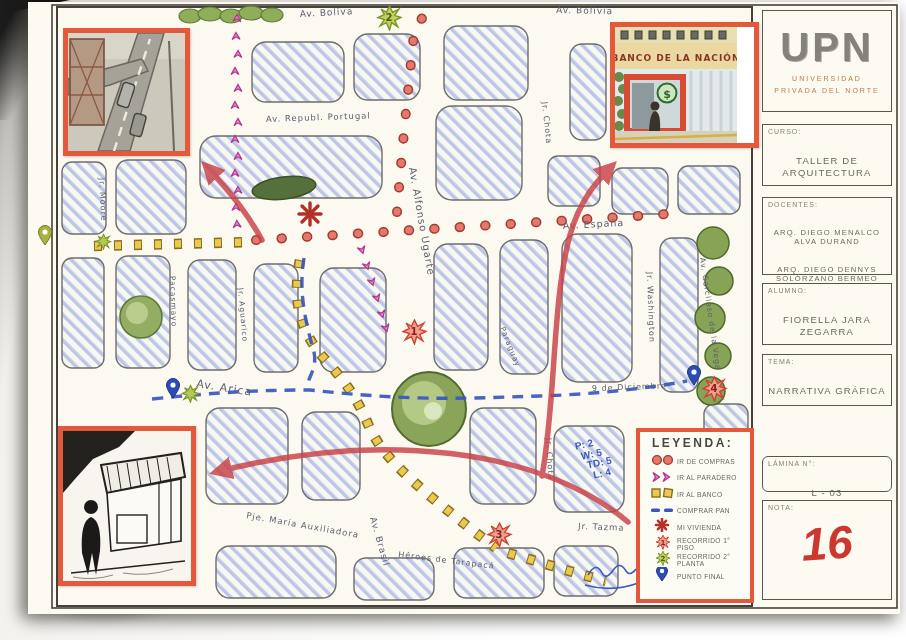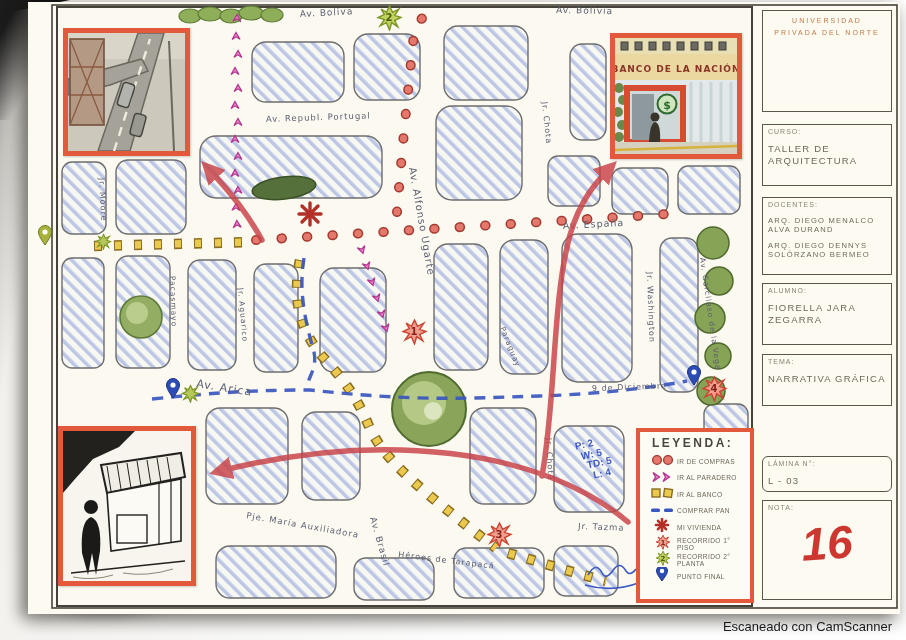--- a/index.html
+++ b/index.html
@@ -15,38 +15,38 @@
              background:radial-gradient(ellipse at center,rgba(20,20,15,.5),transparent 70%);
              filter:blur(4px);z-index:1;}
   #sheet{position:absolute;left:28px;top:2px;width:872px;height:612px;background:#fcfaf1;
          box-shadow:-8px 4px 14px rgba(30,28,20,.45),0 8px 16px rgba(30,28,20,.25);z-index:2;}
   svg text{font-family:"DejaVu Sans","Liberation Sans",sans-serif;}
   .street-label{fill:#5c5f72;letter-spacing:1px;}
   
   .tb-box{position:absolute;border:1.6px solid #5a564c;color:#756f60;z-index:6;
           background:rgba(252,250,241,.6);padding:3px 5px;line-height:1.25;}
   .tb-label{font-size:7px;letter-spacing:1px;color:#8a8373;}
-  .tb-value{font-size:9.5px;letter-spacing:1.2px;color:#6e685a;margin-top:6px;}
+  .tb-value{font-size:9.5px;letter-spacing:1.2px;text-align:center;color:#6e685a;margin-top:18px;}
   #logo-box{text-align:center;}
   #upn-logo{font-size:40px;font-weight:900;letter-spacing:3px;color:#84827b;margin-top:8px;
             text-shadow:1px 1px 0 #a7a59d;}
   .upn-sub{font-size:7px;letter-spacing:2px;color:#c07a45;margin-top:3px;}
   #nota-value{font-size:46px;font-weight:bold;font-style:italic;color:#cc3830;text-align:center;
               margin-top:2px;transform:rotate(-4deg);}
   
   #legend{position:absolute;left:636px;top:428px;width:118px;height:175px;z-index:7;
           background:#fdfcf4;border:4px solid #e2593c;padding:4px 4px 2px 10px;}
   #legend-title{font-size:12px;font-weight:bold;letter-spacing:2.5px;color:#4c473d;margin:0 0 3px 2px;}
   .lg-row{display:flex;align-items:center;height:16.5px;}
   .lg-sym{width:27px;flex:0 0 27px;}
   .lg-label{font-size:6.6px;letter-spacing:.4px;color:#6b6556;text-transform:uppercase;}
   
   .inset{position:absolute;border:5px solid #e2593c;background:#fff;z-index:5;box-shadow:1px 1px 2px rgba(0,0,0,.2);}
   #inset-street{left:63px;top:28px;width:127px;height:128px;}
-  #inset-banco{left:610px;top:33px;width:132px;height:126px;}
+  #inset-banco{left:610px;top:22px;width:149px;height:126px;}
   #inset-house{left:58px;top:426px;width:138px;height:160px;}
   
   #grading-note{position:absolute;left:578px;top:438px;z-index:6;color:#3d5ac2;
                 font-size:10px;font-weight:bold;transform:rotate(-12deg);line-height:1.05;}
   #grading-note div:nth-child(2){padding-left:4px;}
   #grading-note div:nth-child(3){padding-left:8px;}
   #grading-note div:nth-child(4){padding-left:12px;}
   #camscanner{position:absolute;right:14px;top:619px;z-index:8;font-size:13px;color:#191919;
               font-family:"Liberation Sans",sans-serif;}
 </style>
@@ -412,20 +412,21 @@
               <path d="M0,0 C-4,-5.5 -5.5,-8 -5.5,-10 a5.5,5.5 0 1 1 11,0 C5.5,-8 4,-5.5 0,0 Z" fill="#2c4bb5" stroke="#1d3380"></path>
               <circle cx="0" cy="-10" r="2.2" fill="#fff"></circle>
             </g>
           </svg>
       </span>
       <span class="lg-label">PUNTO FINAL</span>
     </div>
   </div>
 
   <div class="tb-box" id="logo-box" style="left:762px;top:10px;width:130px;height:102px;">
+    <div id="upn-logo">UPN</div>
     <div class="upn-sub">UNIVERSIDAD</div>
     <div class="upn-sub">PRIVADA DEL NORTE</div>
   </div>
   <div class="tb-box" style="left:762px;top:124px;width:130px;height:62px;">
     <div class="tb-label">CURSO:</div>
     <div class="tb-value">TALLER DE ARQUITECTURA</div>
   </div>
   <div class="tb-box" style="left:762px;top:197px;width:130px;height:78px;">
     <div class="tb-label">DOCENTES:</div>
     <div class="tb-value" style="font-size:7.6px;">ARQ. DIEGO MENALCO ALVA DURAND</div>
@@ -448,14 +449,13 @@
     <div id="nota-value">16</div>
   </div>
 
   <div id="grading-note">
     <div>P: 2</div>
     <div>W: 5</div>
     <div>TD: 5</div>
     <div>L: 4</div>
   </div>
 
-  <div id="camscanner">Escaneado con CamScanner</div>
 </div>
 
 </body></html>

